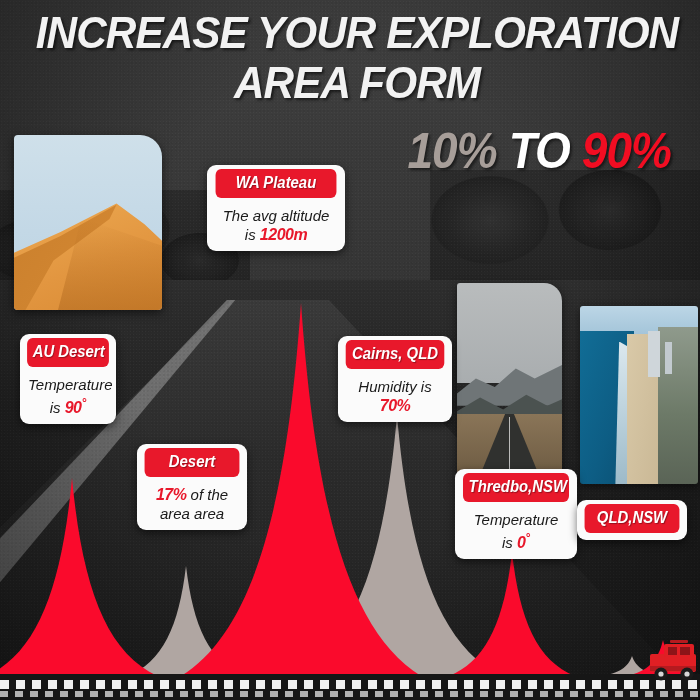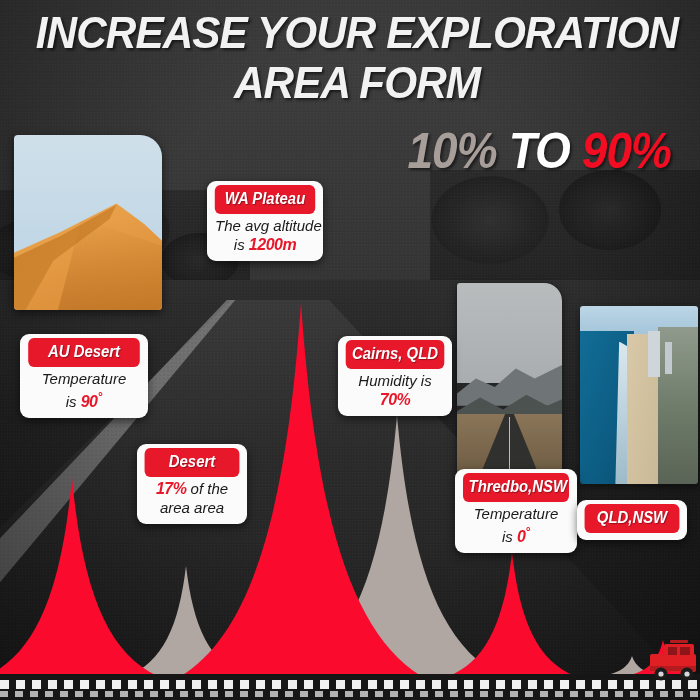--- a/index.html
+++ b/index.html
@@ -177,38 +177,38 @@
     transform:scaleX(.93);
     white-space:nowrap;
     text-shadow:1px 1px 1px rgba(0,0,0,.35);
   }
   .callout .body {
     display:block;
     color:#1a1a1a;
     font-style:italic;
     font-size:15px;
     line-height:19px;
-    padding:2px 4px 0 4px;
+    padding:8px 4px 0 4px;
     white-space:nowrap;
   }
   .callout .body .hl {
     color:#e8182b;
     font-weight:bold;
     font-size:16px;
     letter-spacing:-.5px;
   }
   .callout .body .deg {
     color:#e8182b;
     font-weight:bold;
     font-size:12px;
     vertical-align:super;
   }
 
-  #c-wa      { left:207px; top:181px;  width:116px; }
-  #c-au      { left:20px;  top:334px;  width:128px; }
+  #c-wa      { left:207px; top:165px;  width:138px; }
+  #c-au      { left:20px;  top:334px;  width:96px; }
   #c-desert  { left:137px; top:444px;  width:110px; }
   #c-cairns  { left:338px; top:336px;  width:114px; }
   #c-thredbo { left:455px; top:469px;  width:122px; }
   #c-qld     { left:577px; top:500px;  width:110px; }
 
   
   #baseline {
     position:absolute; left:0; bottom:0; width:700px; height:26px; z-index:7;
     background:#161616;
   }

